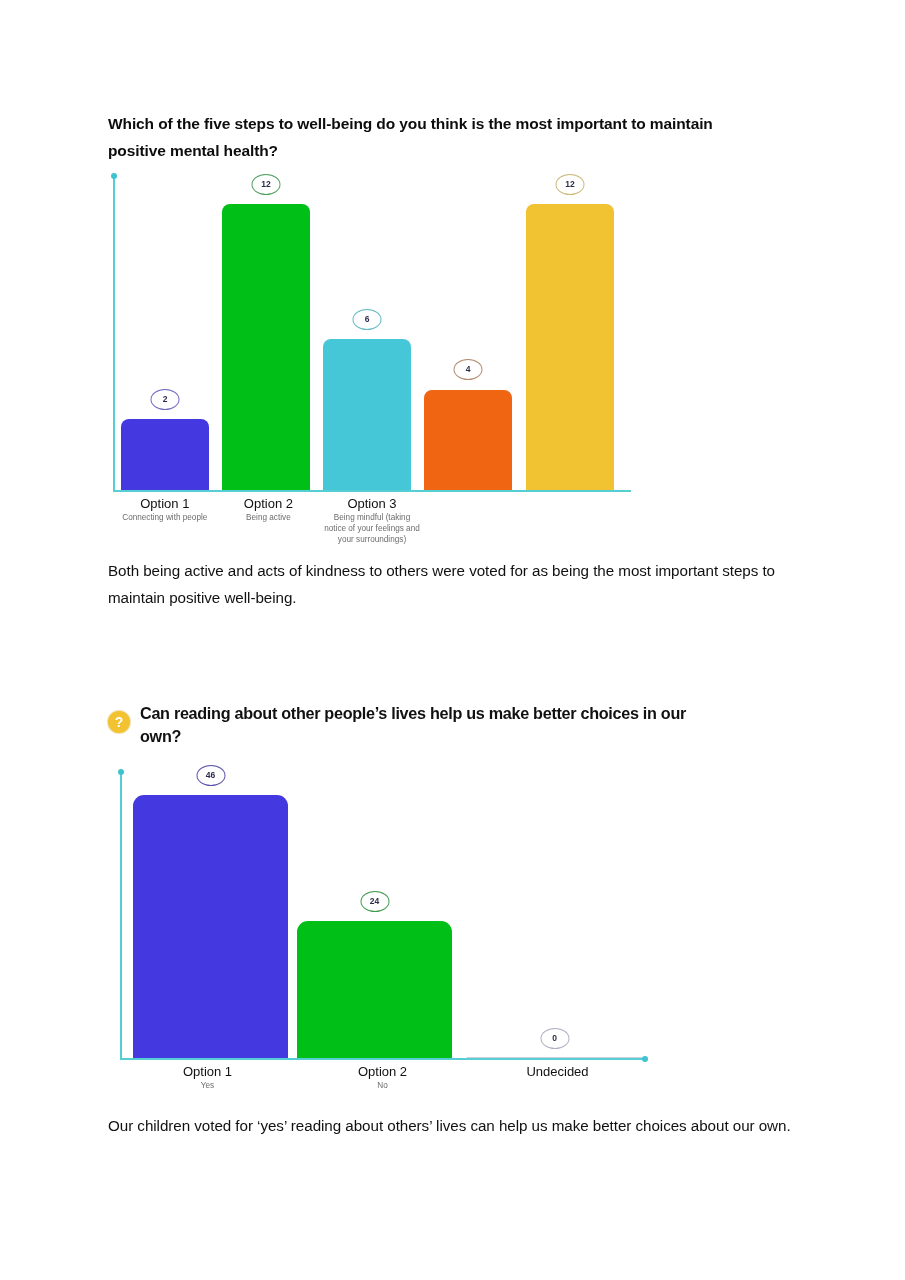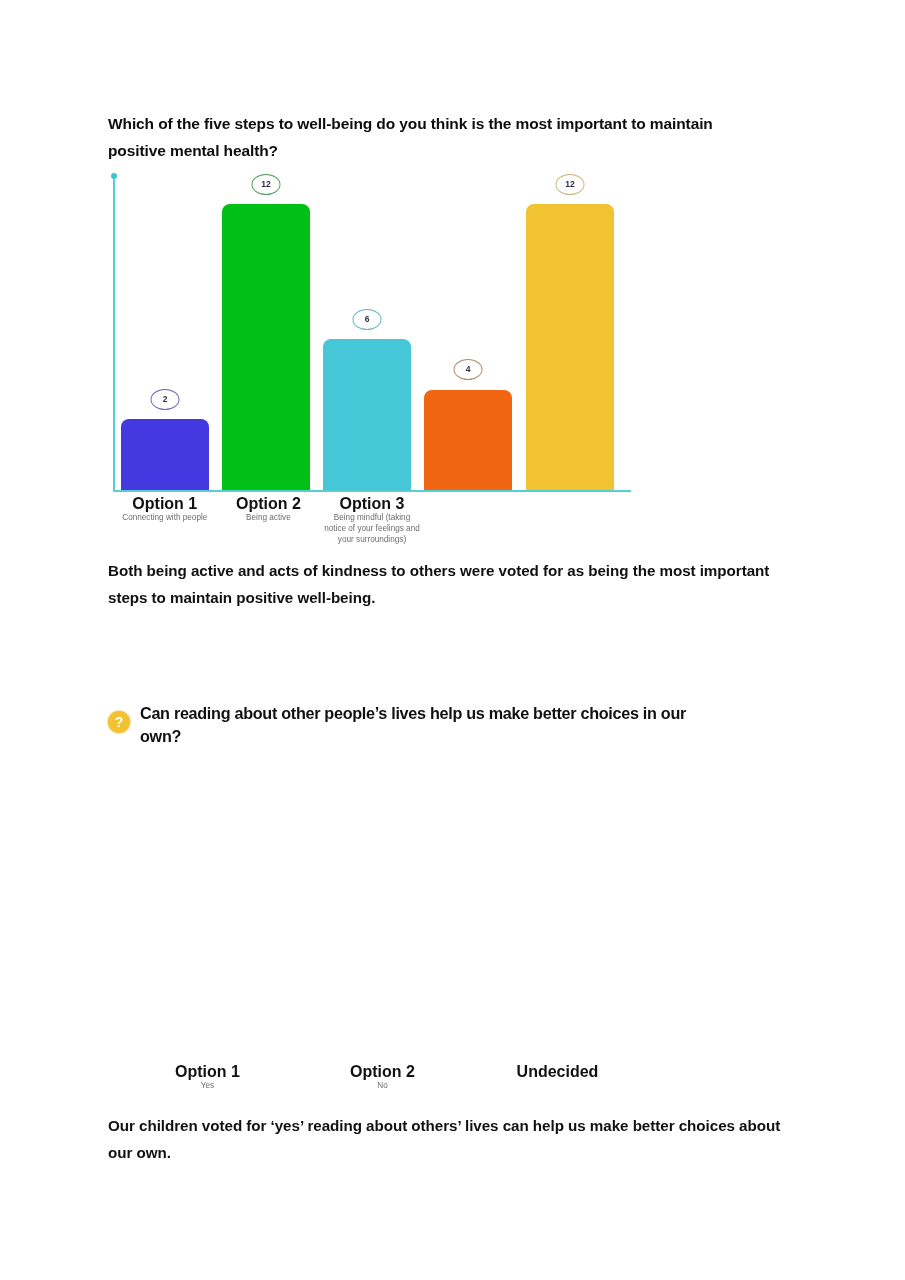--- a/index.html
+++ b/index.html
@@ -35,21 +35,20 @@
     color: #0d0d0d;
   }
   .body-para {
     position: absolute;
     left: 108px;
     width: 700px;
     font-size: 15.2px;
     line-height: 27px;
     letter-spacing: -0.05px;
     color: #111111;
-    font-weight: bold;
   }
 
   
   .chart-title-row {
     position: absolute;
     left: 108px;
     width: 620px;
     display: flex;
     align-items: flex-start;
     gap: 10px;
@@ -148,22 +147,22 @@
     position: absolute;
     left: 0;
     display: flex;
   }
   .cat {
     text-align: center;
     padding: 0 4px;
     box-sizing: border-box;
   }
   .cat-title {
-    font-size: 16px;
-    font-weight: bold;
+    font-size: 13px;
+    font-weight: normal;
     color: #111111;
     line-height: 14px;
   }
   .cat-sub {
     font-size: 8.2px;
     color: #6d6d6d;
     line-height: 11px;
     margin-top: 1px;
   }
 </style>
@@ -224,20 +223,46 @@
     </div>
   </div>
 
   <div class="body-para" style="top:557px;">Both being active and acts of kindness to others were voted for as being the most important steps to maintain positive well-being.</div>
 
   <div class="chart-title-row" style="top:702px;">
     <div class="help-badge">?</div>
     <div class="chart-title-text">Can reading about other people’s lives help us make better choices in our own?</div>
   </div>
 
+  <div class="chart chart2" style="left:120px; top:772px; width:525px; height:288px;">
+    <div class="axis-v">
+      <span class="axis-cap top"></span>
+    </div>
+    <div class="axis-h" style="width:525px;">
+      <span class="axis-cap right" style="right:-3px;"></span>
+    </div>
+    <div class="plot">
+
+      <div class="bar-slot" style="left:11px; width:155px;">
+        <div class="bar" style="height:92%; background:#4438e0; border-radius:11px 11px 0 0;"></div>
+        <div class="bubble" style="bottom:95%; border-color:#5a52ad;">46</div>
+      </div>
+
+      <div class="bar-slot" style="left:175px; width:155px;">
+        <div class="bar" style="height:48%; background:#00bf16; border-radius:11px 11px 0 0;"></div>
+        <div class="bubble" style="bottom:51%; border-color:#3f9a4e;">24</div>
+      </div>
+
+      <div class="bar-slot" style="left:345px; width:175px;">
+        <div class="bar zero"></div>
+        <div class="bubble" style="bottom:3%; border-color:#b0b0c4;">0</div>
+      </div>
+
+    </div>
+  </div>
 
   <div class="cat-row" style="left:120px; top:1065px; width:525px;">
     <div class="cat" style="width:175px;">
       <div class="cat-title">Option 1</div>
       <div class="cat-sub">Yes</div>
     </div>
     <div class="cat" style="width:175px;">
       <div class="cat-title">Option 2</div>
       <div class="cat-sub">No</div>
     </div>

